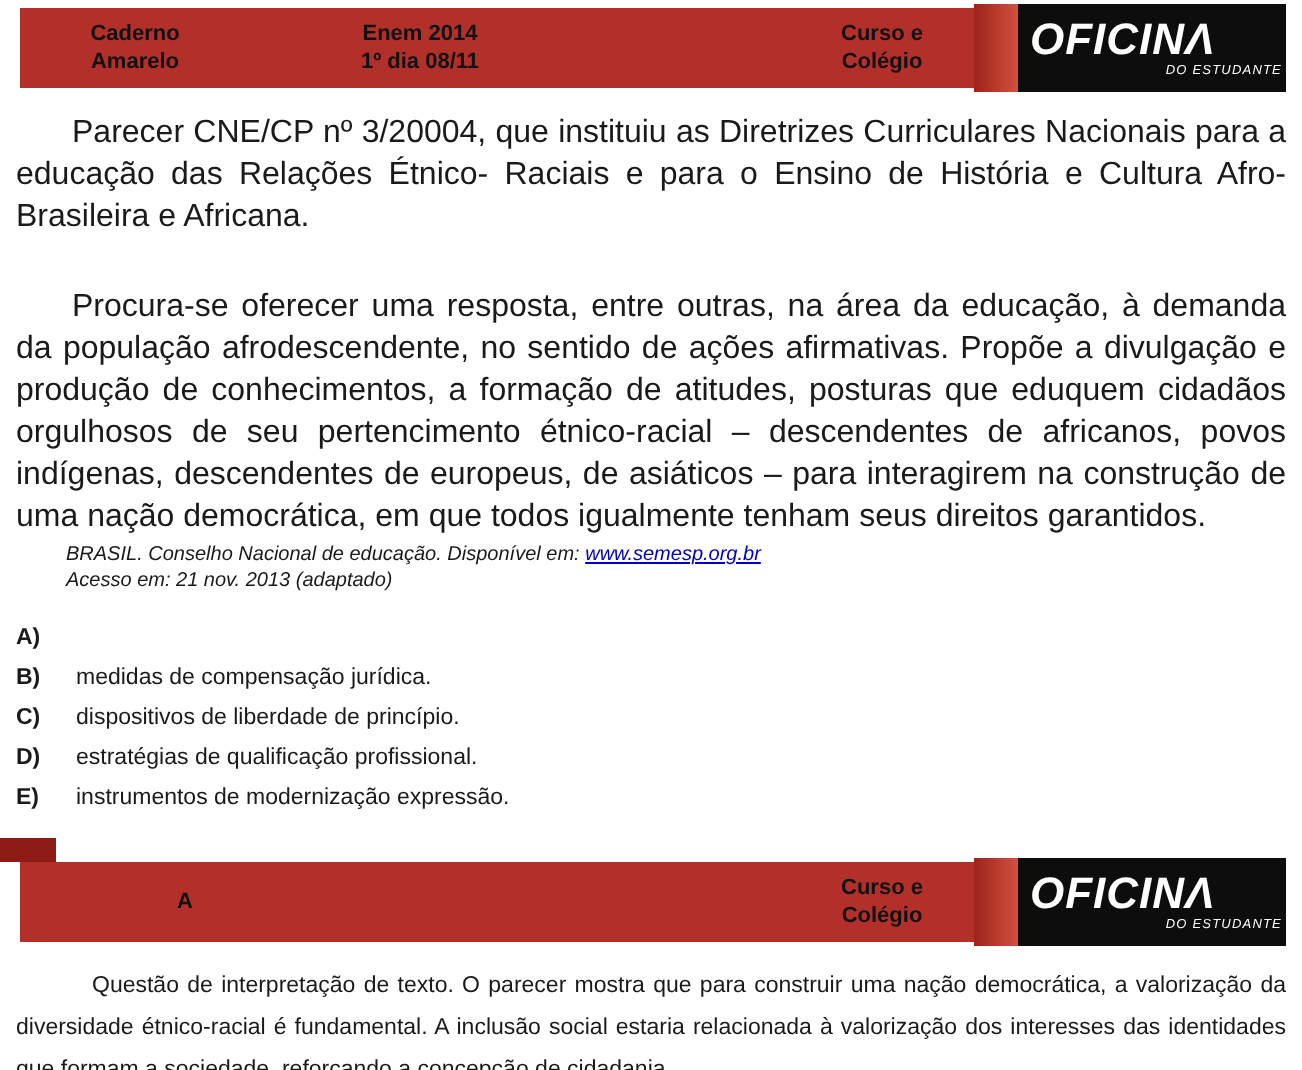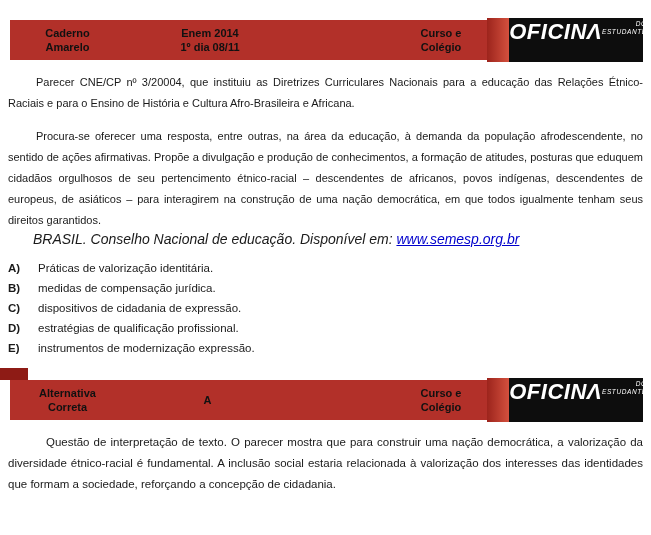--- a/index.html
+++ b/index.html
@@ -30,21 +30,21 @@
   .c2 { width: 75px; }
   .c2-wide { width: 165px; }
   .c3 { width: 170px; align-items: center; }
   .spacer { flex: 1; }
   .c4 { width: 92px; }
 
   .logo-block { display: flex; height: 44px; margin-top: -2px; }
   .logo-fade { width: 22px; background: linear-gradient(to right, #9c241c, #d4503e); }
   .logo-box {
     width: 134px; background: #0d0d0d;
-    display: flex; flex-direction: row;
+    display: flex; flex-direction: column;
     justify-content: center;
     padding: 2px 2px 3px 6px;
   }
   .logo-word {
     color: #ffffff; font-weight: bold; font-style: italic;
     font-size: 22px; letter-spacing: 0.5px; line-height: 24px;
     white-space: nowrap;
   }
   .logo-sub {
     color: #ffffff; font-style: italic;
@@ -52,28 +52,28 @@
     text-align: right; line-height: 8px;
   }
   .corner-tab {
     position: absolute; left: 0; top: -12px;
     width: 28px; height: 12px; background: #8e1b15;
   }
 
   
   .doc { padding: 0 8px; }
   .para {
-    font-size: 11px; line-height: 21px;
+    font-size: 16px; line-height: 21px;
     text-align: justify; text-indent: 28px;
   }
   .p1 { margin-top: 12px; }
-  .p2 { margin-top: 12px; }
+  .p2 { margin-top: 24px; }
   .citation {
     margin: 2px 0 0 25px;
-    font-size: 14px; font-style: italic; line-height: 13px;
+    font-size: 10px; font-style: italic; line-height: 13px;
   }
   .citation a, .cit-link {
     color: #0000cc; text-decoration: underline; font-style: italic;
   }
   .prompt { margin-top: 8px; }
 
   .options { margin-top: 12px; list-style: none; }
   .option {
     display: flex; font-size: 11.5px; line-height: 20px;
   }
@@ -82,21 +82,21 @@
   .answer-bar-wrap { margin-top: 22px; }
   .explanation {
     margin-top: 12px;
     font-size: 11.5px; line-height: 21px;
     text-align: justify; text-indent: 38px;
   }
 </style>
 </head>
 <body>
 
-<div class="bar-wrap" style="margin-top:20px">
+<div class="bar-wrap" style="margin-top:4px">
   <div class="bar">
     <div class="bar-cell c1">
       <div>Caderno</div>
       <div>Amarelo</div>
     </div>
     <div class="bar-cell c3">
       <div>Enem 2014</div>
       <div>1º dia 08/11</div>
     </div>
     <div class="spacer"></div>
@@ -113,54 +113,50 @@
     </div>
   </div>
 </div>
 
 <div class="doc">
   <p class="para p1">Parecer CNE/CP nº 3/20004, que instituiu as Diretrizes Curriculares Nacionais para a educação das Relações Étnico- Raciais e para o Ensino de História e Cultura Afro-Brasileira e Africana.</p>
   <p class="para p2">Procura-se oferecer uma resposta, entre outras, na área da educação, à demanda da população afrodescendente, no sentido de ações afirmativas. Propõe a divulgação e produção de conhecimentos, a formação de atitudes, posturas que eduquem cidadãos orgulhosos de seu pertencimento étnico-racial – descendentes de africanos, povos indígenas, descendentes de europeus, de asiáticos – para interagirem na construção de uma nação democrática, em que todos igualmente tenham seus direitos garantidos.</p>
 
   <div class="citation">
     <div><span>BRASIL. Conselho Nacional de educação. Disponível em: </span><span class="cit-link">www.semesp.org.br</span></div>
+    <div>Acesso em: 21 nov. 2013 (adaptado)</div>
   </div>
 
 
   <ul class="options">
     <li class="option">
       <span class="opt-letter">A)</span>
-      <span>Práticas de valorização identitária.</span>
     </li>
     <li class="option">
       <span class="opt-letter">B)</span>
       <span>medidas de compensação jurídica.</span>
     </li>
     <li class="option">
       <span class="opt-letter">C)</span>
-      <span>dispositivos de cidadania de expressão.</span>
+      <span>dispositivos de liberdade de princípio.</span>
     </li>
     <li class="option">
       <span class="opt-letter">D)</span>
       <span>estratégias de qualificação profissional.</span>
     </li>
     <li class="option">
       <span class="opt-letter">E)</span>
       <span>instrumentos de modernização expressão.</span>
     </li>
   </ul>
 </div>
 
 <div class="bar-wrap answer-bar-wrap">
   <div class="corner-tab"></div>
   <div class="bar">
-    <div class="bar-cell c1">
-      <div>Alternativa</div>
-      <div>Correta</div>
-    </div>
     <div class="bar-cell c2-wide">
       <div>A</div>
     </div>
     <div class="spacer"></div>
     <div class="bar-cell c4">
       <div>Curso e</div>
       <div>Colégio</div>
     </div>
     <div class="logo-block">
       <div class="logo-fade"></div>

